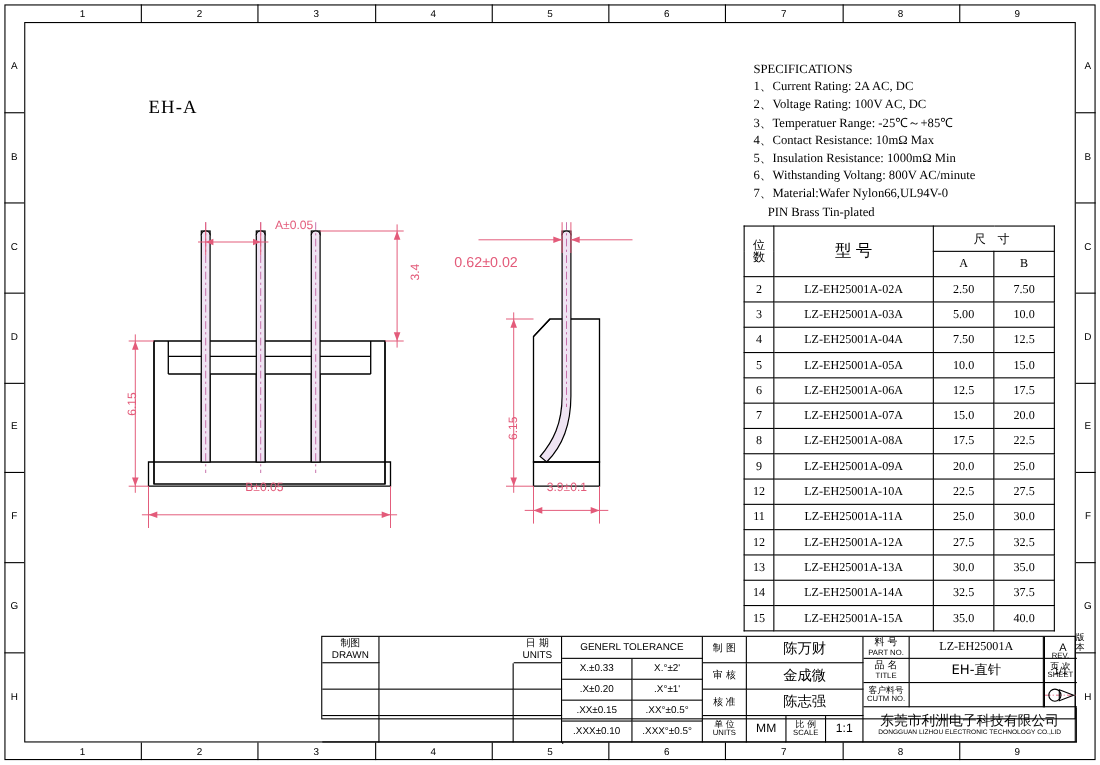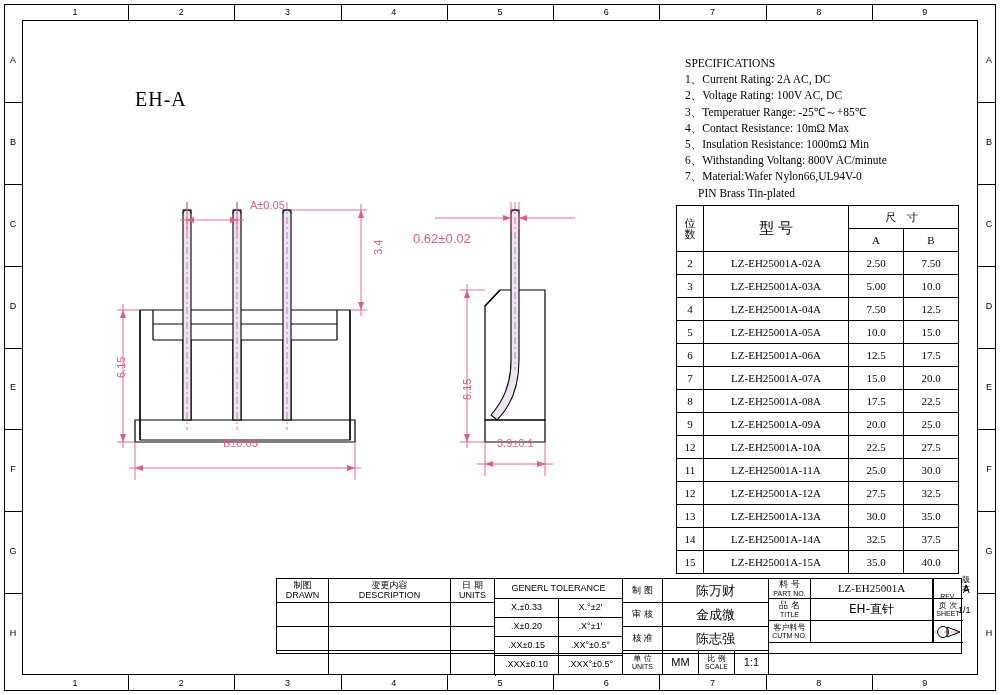--- a/index.html
+++ b/index.html
@@ -7,38 +7,38 @@
   #sheet{position:relative;width:1000px;height:695px;overflow:hidden;background:#fff;}
 
   
   .frame-outer{position:absolute;left:4px;top:4px;width:992px;height:687px;border:1.5px solid #000;box-sizing:border-box;}
   .frame-inner{position:absolute;left:22px;top:20px;width:956px;height:655px;border:1.5px solid #000;box-sizing:border-box;}
 
   .tick{position:absolute;background:#000;}
   .zone-label{position:absolute;font-size:9px;font-family:"Liberation Sans",sans-serif;text-align:center;line-height:1;}
 
   
-  .part-title{position:absolute;left:135px;top:88px;font-size:20px;font-family:"Liberation Serif",serif;letter-spacing:1px;}
+  .part-title{position:absolute;left:135px;top:88px;font-size:17px;font-family:"Liberation Serif",serif;letter-spacing:1px;}
 
   .spec{position:absolute;left:685px;top:55px;width:320px;font-size:11.5px;line-height:16.2px;font-family:"Liberation Serif",serif;}
   .spec div{white-space:nowrap;}
   .spec .ind{padding-left:13px;}
 
   
   table.parts{position:absolute;left:676px;top:205px;border-collapse:collapse;font-size:11px;font-family:"Liberation Serif",serif;}
   table.parts td,table.parts th{border:1px solid #000;text-align:center;padding:0;font-weight:normal;height:22px;}
   table.parts td.no{width:26px;}
   table.parts td.model{width:144px;}
   table.parts td.dim{width:54px;}
   .th-model{font-size:15px;}
   .th-dim{font-size:11px;letter-spacing:4px;}
   .th-wei{font-size:11px;line-height:11px;}
 
   
-  .tb{position:absolute;left:276px;top:578px;width:686px;height:76px;border:1px solid #000;box-sizing:border-box;font-size:9px;font-family:"Liberation Sans",sans-serif;}
+  .tb{position:absolute;left:292px;top:578px;width:686px;height:76px;border:1px solid #000;box-sizing:border-box;font-size:9px;font-family:"Liberation Sans",sans-serif;}
   .tb div.cell{position:absolute;box-sizing:border-box;border-right:1px solid #000;border-bottom:1px solid #000;display:flex;align-items:center;justify-content:center;text-align:center;line-height:1.05;}
   .tb .nob{border-bottom:none;}
   .tb .nor{border-right:none;}
   .cn{font-family:"DejaVu Sans",sans-serif;}
   .two-line{flex-direction:column;}
   .two-line span{display:block;}
 
   
   .dim-txt{position:absolute;font-size:11px;color:#e35b7a;font-family:"Liberation Sans",sans-serif;white-space:nowrap;}
   .rot90{transform:rotate(-90deg);transform-origin:left top;}
@@ -348,24 +348,20 @@
   <div class="dim-txt rot90" style="left:461px;top:400px;">6.15</div>
   <div class="dim-txt rot90" style="left:372px;top:255px;">3.4</div>
   <div class="dim-txt" style="left:497px;top:437px;">3.9±0.1</div>
 
   <div class="tb">
 
     <div class="cell two-line" style="left:0;top:0;width:52px;height:24px;">
       <span class="cn">制图</span>
       <span>DRAWN</span>
     </div>
-    <div class="cell two-line" style="left:52px;top:0;width:122px;height:24px;">
-      <span class="cn">变更内容</span>
-      <span>DESCRIPTION</span>
-    </div>
     <div class="cell two-line" style="left:174px;top:0;width:44px;height:24px;">
       <span class="cn">日 期</span>
       <span>UNITS</span>
     </div>
     <div class="cell" style="left:0;top:24px;width:52px;height:24px;"></div>
     <div class="cell" style="left:52px;top:24px;width:122px;height:24px;"></div>
     <div class="cell" style="left:174px;top:24px;width:44px;height:24px;"></div>
     <div class="cell" style="left:0;top:48px;width:52px;height:24px;"></div>
     <div class="cell" style="left:52px;top:48px;width:122px;height:24px;"></div>
     <div class="cell" style="left:174px;top:48px;width:44px;height:24px;"></div>
@@ -431,20 +427,24 @@
     <div class="cell two-line nob" style="left:346px;top:72px;width:40px;height:24px;">
       <span class="cn" style="font-size:8px;">单 位</span>
       <span style="font-size:7px;">UNITS</span>
     </div>
     <div class="cell nob" style="left:386px;top:72px;width:36px;height:24px;font-size:11px;">MM</div>
     <div class="cell two-line nob" style="left:422px;top:72px;width:36px;height:24px;">
       <span class="cn" style="font-size:8px;">比 例</span>
       <span style="font-size:7px;">SCALE</span>
     </div>
     <div class="cell nob" style="left:458px;top:72px;width:34px;height:24px;font-size:11px;">1:1</div>
+    <div class="cell two-line nob nor" style="left:492px;top:64px;width:194px;height:32px;">
+      <span class="cn" style="font-size:12.5px;">东莞市利洲电子科技有限公司</span>
+      <span style="font-size:6px;margin-top:2px;">DONGGUAN LIZHOU ELECTRONIC TECHNOLOGY CO.,LID</span>
+    </div>
 
     <div style="position:absolute;left:656px;top:0;width:30px;height:64px;border-left:1px solid #000;box-sizing:border-box;"></div>
     <div style="position:absolute;left:686px;top:0;width:0;height:0;"></div>
   </div>
 
   <div style="position:absolute;left:963px;top:584px;font-size:10px;font-family:'Liberation Sans',sans-serif;">A</div>
   <div style="position:absolute;left:958px;top:605px;font-size:9px;font-family:'Liberation Sans',sans-serif;">1/1</div>
 
 </div>
 

